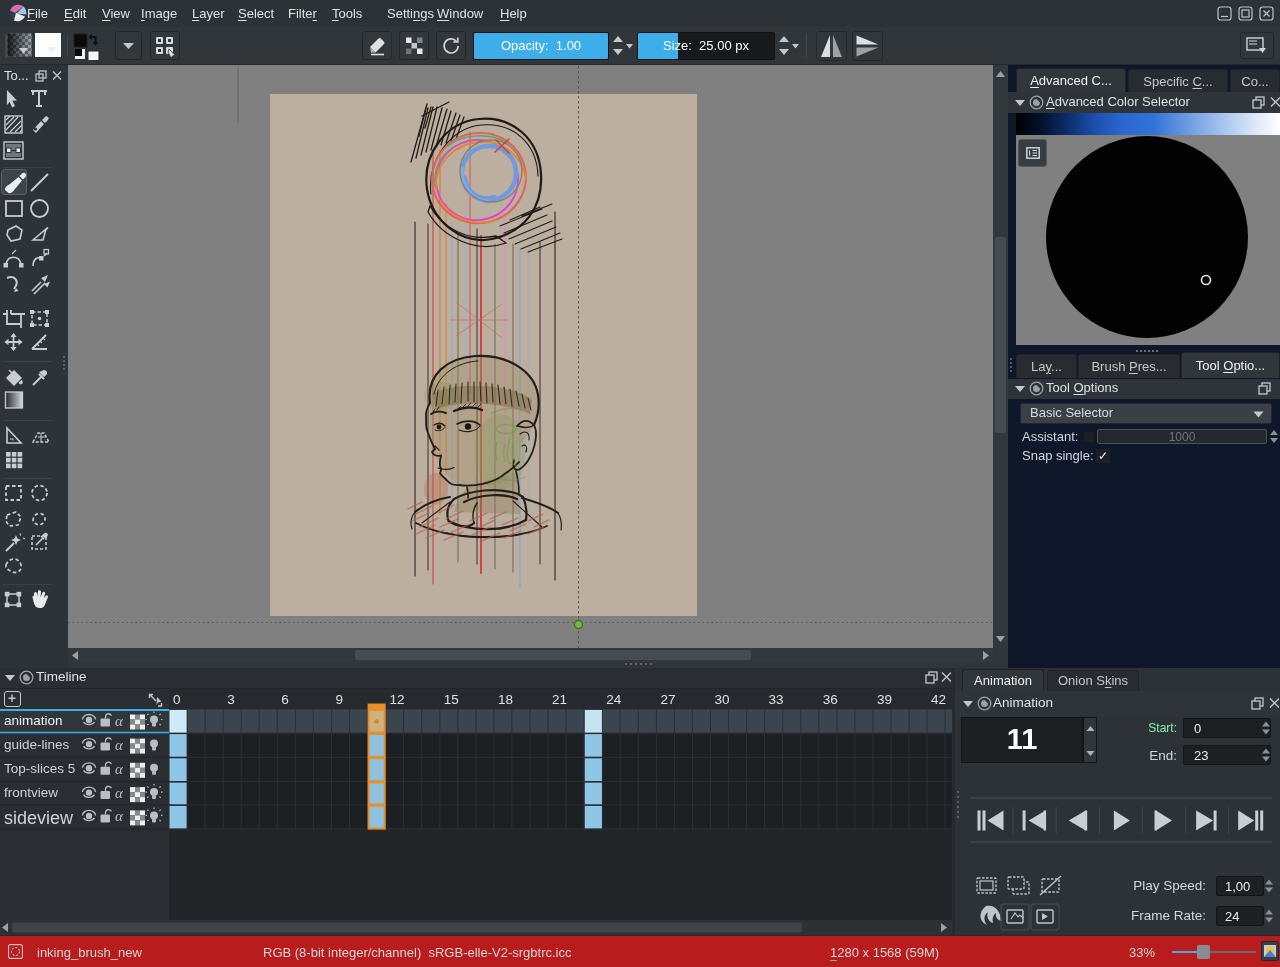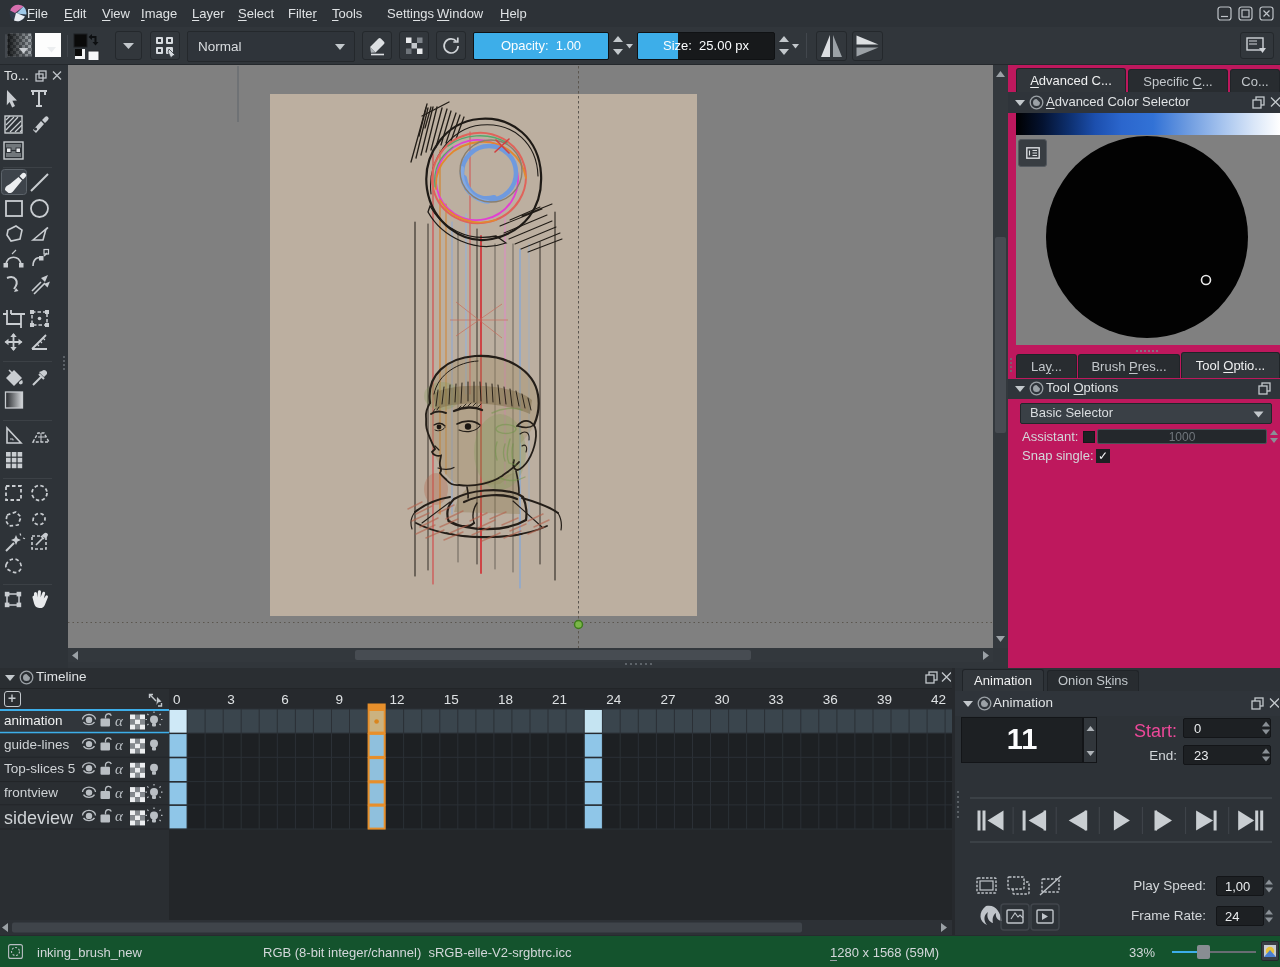--- a/index.html
+++ b/index.html
@@ -16,32 +16,32 @@
   .tbtn { position:absolute; background:#32373c; border:1px solid #24282c; border-radius:3px; }
   .slider { position:absolute; height:28px; top:5px; background:#17191b; border:1px solid #101214; border-radius:2px; overflow:hidden; }
   .slider .fill { position:absolute; left:0; top:0; bottom:0; background:#3daee9; }
   .slider .lab { position:absolute; width:100%; text-align:center; line-height:26px; font-size:13px; color:#fbfdfe; }
   
   #toolbox { left:0; top:65px; width:68px; height:603px; background:#2e3338; }
   
   #canvasArea { left:68px; top:65px; width:925px; height:583px; background:#808080; overflow:hidden; }
   .sbhandle { position:absolute; background:#474c52; border-radius:2px; }
   
-  #rightPanel { left:1008px; top:65px; width:272px; height:603px; background:#be185d; }
+  #rightPanel { left:1008px; top:65px; width:272px; height:603px; background:#0f172a; }
   .tab { position:absolute; font-size:13px; text-align:center; color:#c2c7cb; background:#282c30;
          border:1px solid #202428; border-bottom:none; border-radius:3px 3px 0 0; }
   .tab.active { background:#31363b; color:#eff0f1; }
   .dockhead { position:absolute; font-size:13px; color:#dfe2e4; }
   
   #bottom { left:0; top:668px; width:1280px; height:267px; background:#26292d; }
   #timeline { position:absolute; left:0; top:0; width:952px; height:267px; background:#2a2e32; }
   #animdock { position:absolute; left:955px; top:0; width:325px; height:267px; background:#2d3237; }
   .spinbox { position:absolute; background:#1d2023; border:1px solid #131518; border-radius:2px; color:#eaecee; font-size:13px; }
   
-  #statusbar { left:0; top:935px; width:1280px; height:32px; background:#14532d; border-top:1px solid #272b2f; font-size:13px; }
+  #statusbar { left:0; top:935px; width:1280px; height:32px; background:#b91c1c; border-top:1px solid #272b2f; font-size:13px; }
 </style>
 </head>
 <body>
 <div id="app">
   <div id="menubar" class="abs">
     <svg class="abs" style="left:9px;top:4px" width="18" height="18" viewBox="0 0 18 18">
       <circle cx="9" cy="9" r="8.5" fill="#2f3a4a"></circle>
       <path d="M1.2 6.5 A8.5 8.5 0 0 1 14.5 2.6 L6 9 Z" fill="#d66fae"></path>
       <path d="M14.5 2.6 A8.5 8.5 0 0 1 17.3 10.5 L7.5 9.6 Z" fill="#9fc8e8"></path>
       <path d="M5 16.5 A8.5 8.5 0 0 0 16 12.5 L7 8.8 Z" fill="#e8ecf2"></path>
@@ -110,26 +110,20 @@
       <rect x="6" y="6" width="7" height="7" rx="1"></rect>
         <rect x="16" y="6" width="7" height="7" rx="1"></rect>
       <rect x="6" y="16" width="7" height="7" rx="1"></rect>
         <rect x="16" y="16" width="7" height="7" rx="1"></rect>
       <rect x="8" y="8" width="3" height="3" fill="#32373c"></rect>
         <rect x="18" y="8" width="3" height="3" fill="#32373c"></rect>
       <rect x="8" y="18" width="3" height="3" fill="#32373c"></rect>
       <path d="M19 18 l6 6 -2.5 1 -1.5 2 -3-6 z" fill="#d6dade" stroke="#32373c" stroke-width="0.8"></path>
     </svg>
 
-    <div class="abs" style="left:187px;top:3.5px;width:168px;height:31px;background:#2f343a;border:1px solid #24282c;border-radius:2px">
-      <span style="position:absolute;left:10px;top:0;line-height:29px;font-size:13.5px;color:#dadde0">Normal</span>
-      <svg class="abs" style="right:8px;top:11px" width="12" height="8">
-          <path d="M1 1 h10 l-5 6 z" fill="#c3c8cc"></path>
-        </svg>
-    </div>
 
     <div class="tbtn" style="left:362px;top:4px;width:30px;height:29px"></div>
     <svg class="abs" style="left:362px;top:4px" width="30" height="29" viewBox="0 0 30 29">
       <path d="M8 16 L16.5 7.5 a1.6 1.6 0 0 1 2.3 0 L22 10.7 a1.6 1.6 0 0 1 0 2.3 L13.5 21.5 Z" fill="#dde0e3"></path>
       <path d="M8 16 L13.5 21.5 l-4.5 0.3 z" fill="#aeb3b8"></path>
       <path d="M9 23.5 h13" stroke="#dde0e3" stroke-width="1.6"></path>
     </svg>
 
     <div class="tbtn" style="left:399px;top:4px;width:30px;height:29px"></div>
     <svg class="abs" style="left:399px;top:4px" width="30" height="29">
@@ -818,21 +812,21 @@
       </div>
       <div class="abs" style="left:6px;top:49px;width:122px;height:46px;background:#1d2023;border:1px solid #131518">
         <span style="position:absolute;width:100%;text-align:center;top:5px;font-size:29px;font-weight:bold;color:#fbfcfd">11</span>
       </div>
       <div class="abs" style="left:128px;top:49px;width:14px;height:46px;background:#31363b;border:1px solid #131518">
         <svg class="abs" style="left:1.5px;top:4px" width="9" height="38" fill="#aeb3b8">
             <path d="M0.5 9 l4-5 4 5 z"></path>
             <path d="M0.5 29 l4 5 4-5 z"></path>
           </svg>
       </div>
-      <div class="abs" style="right:103px;top:53px;font-size:18px;color:#ec4899">Start:</div>
+      <div class="abs" style="right:103px;top:53px;font-size:12px;color:#86efac">Start:</div>
       <div class="spinbox" style="left:228px;top:50px;width:88px;height:20px">
           <span style="position:absolute;left:10px;line-height:19px">0</span>
         </div>
       <svg class="abs" style="left:306px;top:52px" width="10" height="16" fill="#8a9096">
           <path d="M1 6.5 l4-5 4 5 z"></path>
           <path d="M1 9.5 l4 5 4-5 z"></path>
         </svg>
       <div class="abs" style="right:103px;top:80px;font-size:13.5px;color:#d3d7da">End:</div>
       <div class="spinbox" style="left:228px;top:77px;width:88px;height:20px">
           <span style="position:absolute;left:10px;line-height:19px">23</span>

